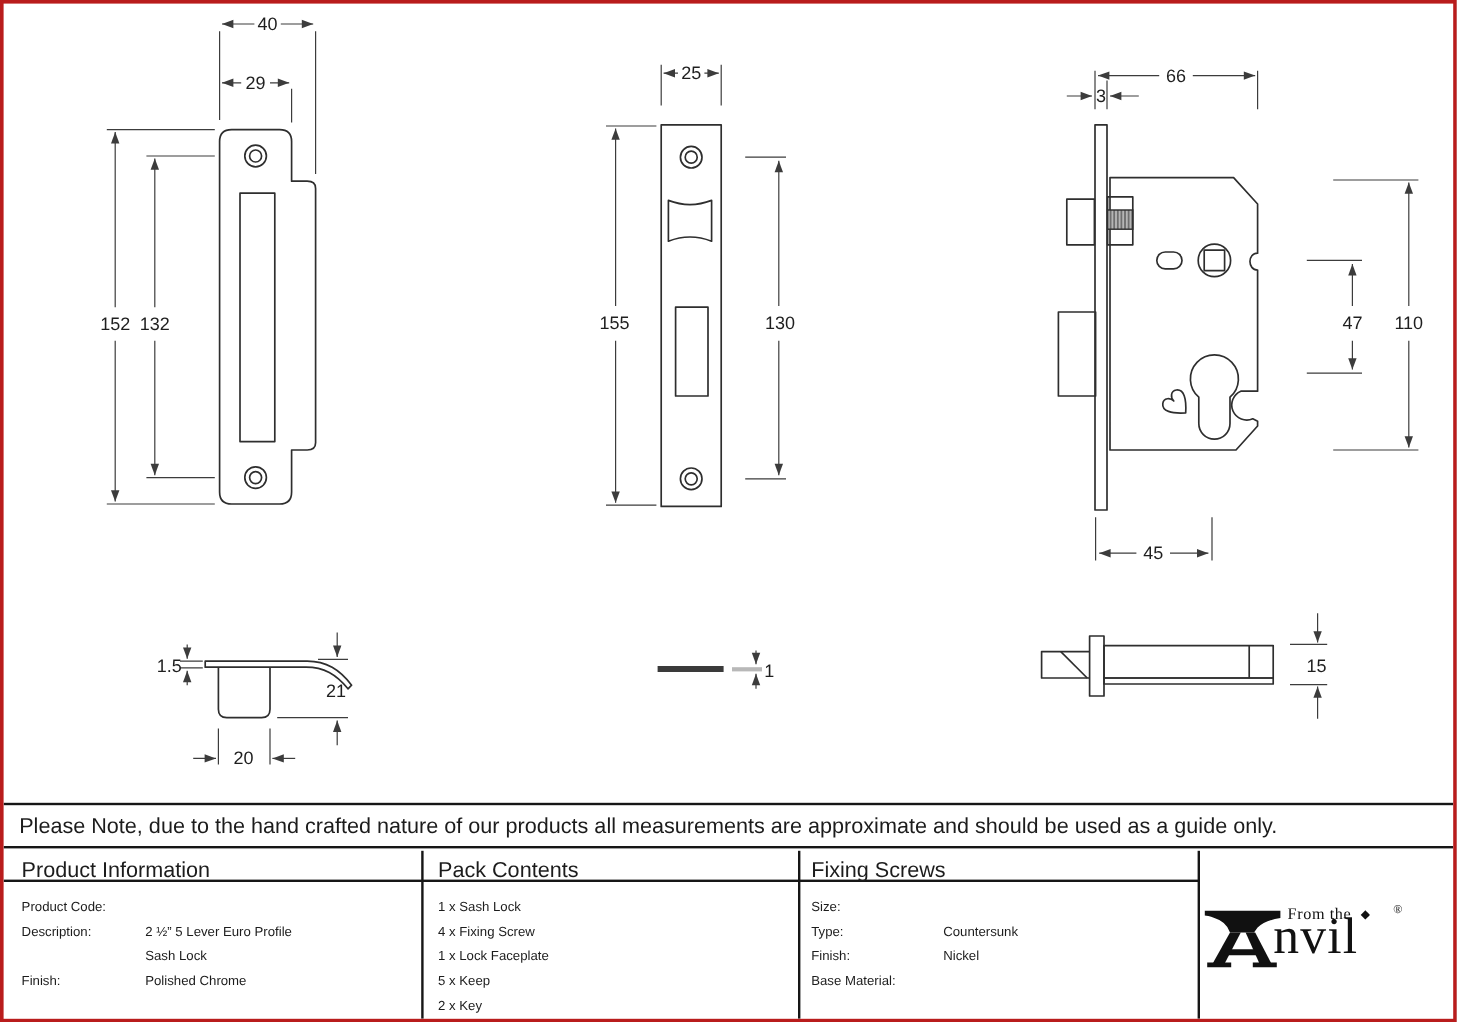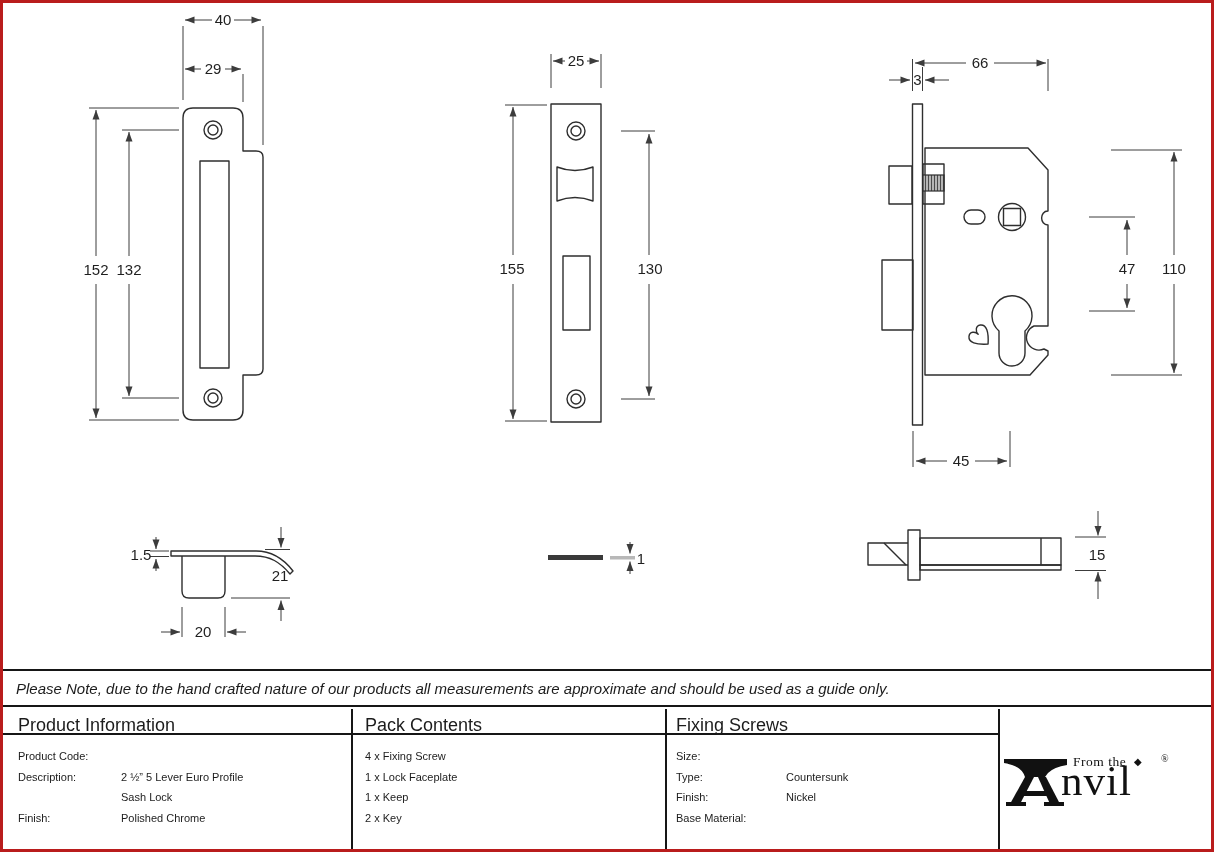--- a/index.html
+++ b/index.html
@@ -4,21 +4,21 @@
 <style>
   html,body{margin:0;padding:0;background:#888;}
   .page{position:relative;width:1214px;height:852px;background:#fff;border:3px solid #b91c1c;box-sizing:border-box;overflow:hidden;
         font-family:"Liberation Sans",sans-serif;color:#1c1c1c;}
   svg.draw{position:absolute;overflow:visible;}
   svg.draw .shape{fill:none;stroke:#2e2e2e;stroke-width:1.4;stroke-linejoin:round;}
   svg.draw .dl{stroke:#3c3c3c;stroke-width:1;fill:none;}
   svg.draw .el{stroke:#3c3c3c;stroke-width:1;fill:none;}
   svg.draw text.dim{font-family:"Liberation Sans",sans-serif;font-size:15px;fill:#1f1f1f;text-anchor:middle;}
   .note-row{position:absolute;left:0;right:0;top:666px;height:38px;border-top:2px solid #161616;border-bottom:2px solid #161616;
-            display:flex;align-items:center;padding-left:13px;font-size:15px;box-sizing:border-box;font-style:italic;}
+            display:flex;align-items:center;padding-left:13px;font-size:18px;box-sizing:border-box;}
   .table-region{position:absolute;left:0;right:0;top:706px;bottom:0;}
   .vdiv{position:absolute;top:0;bottom:0;width:2px;background:#161616;}
   .hdr-line{position:absolute;left:0;top:24px;width:997px;height:2px;background:#161616;}
   .col{position:absolute;top:0;}
   .col-header{font-size:18px;padding-top:6px;}
   .col-body{position:absolute;top:37px;left:0;right:0;font-size:11px;line-height:20.7px;}
   .kv{display:grid;}
   .kv .k{grid-column:1;}
   .kv .v{grid-column:2;}
   .col1 .kv{grid-template-columns:103px 1fr;}
@@ -200,23 +200,24 @@
           <span class="v">Sash Lock</span>
           <span class="k">Finish:</span>
           <span class="v">Polished Chrome</span>
         </div>
       </div>
     </div>
 
     <div class="col col2" style="left:362px;width:290px">
       <div class="col-header">Pack Contents</div>
       <div class="col-body items">
+        <div>1 x Sash Lock</div>
         <div>4 x Fixing Screw</div>
         <div>1 x Lock Faceplate</div>
-        <div>1 x Keep</div>
+        <div>5 x Keep</div>
         <div>2 x Key</div>
       </div>
     </div>
 
     <div class="col col3" style="left:673px;width:315px">
       <div class="col-header">Fixing Screws</div>
       <div class="col-body">
         <div class="kv">
           <span class="k">Size:</span>
           <span class="k">Type:</span>

